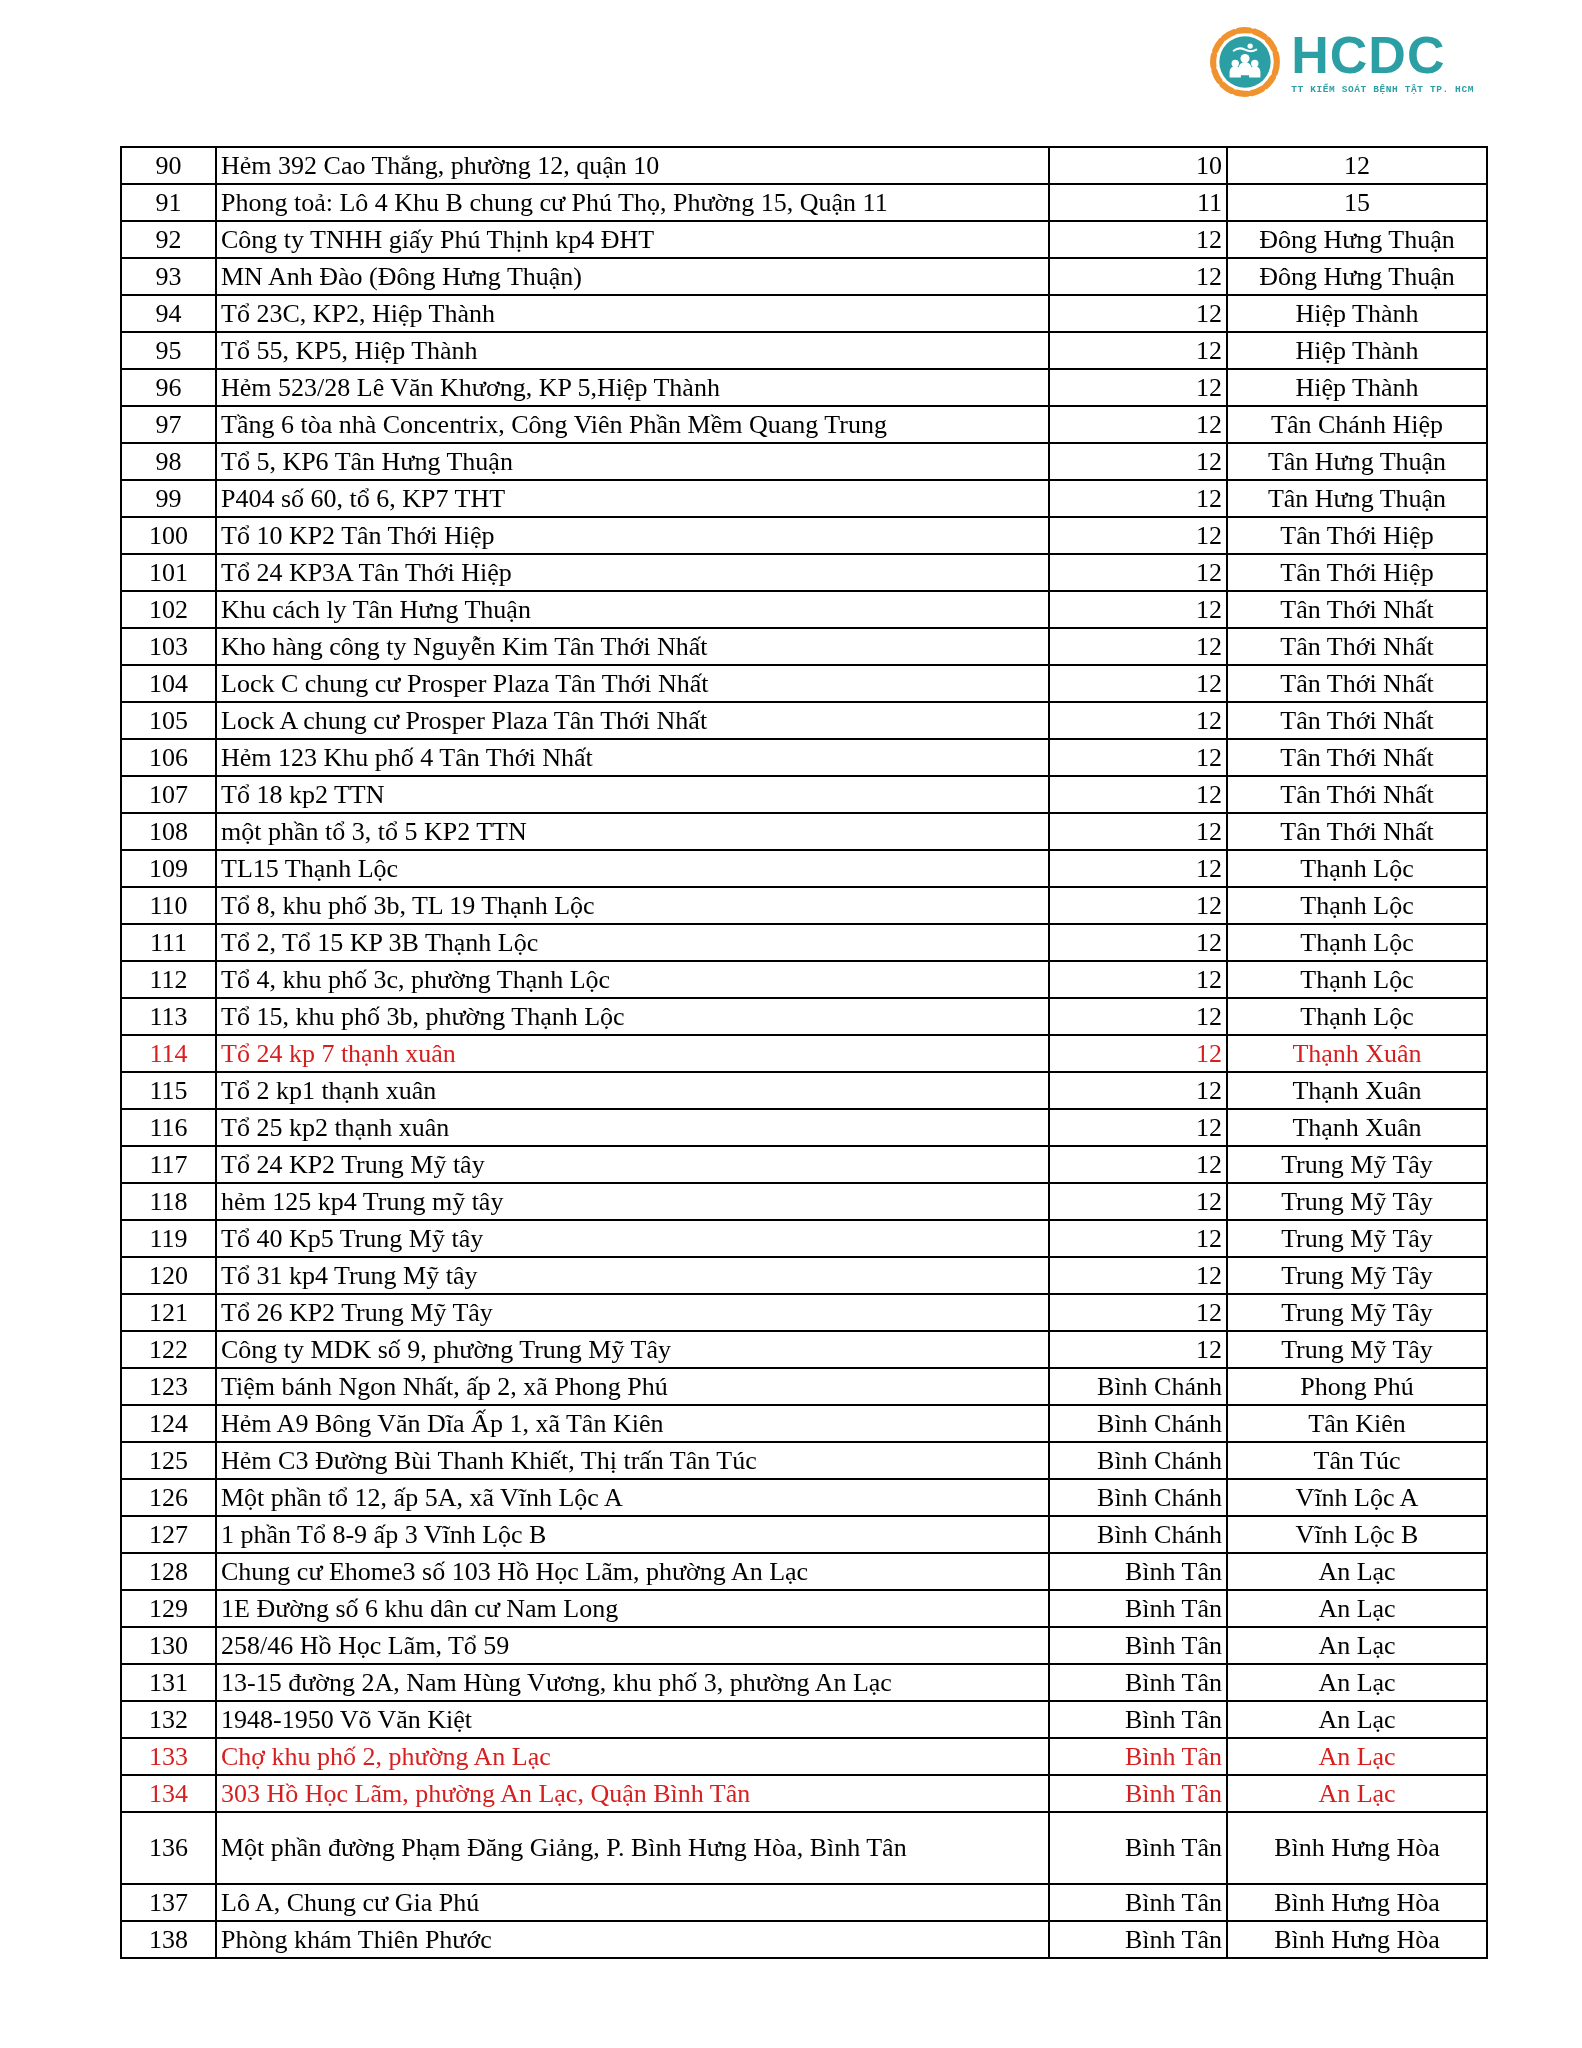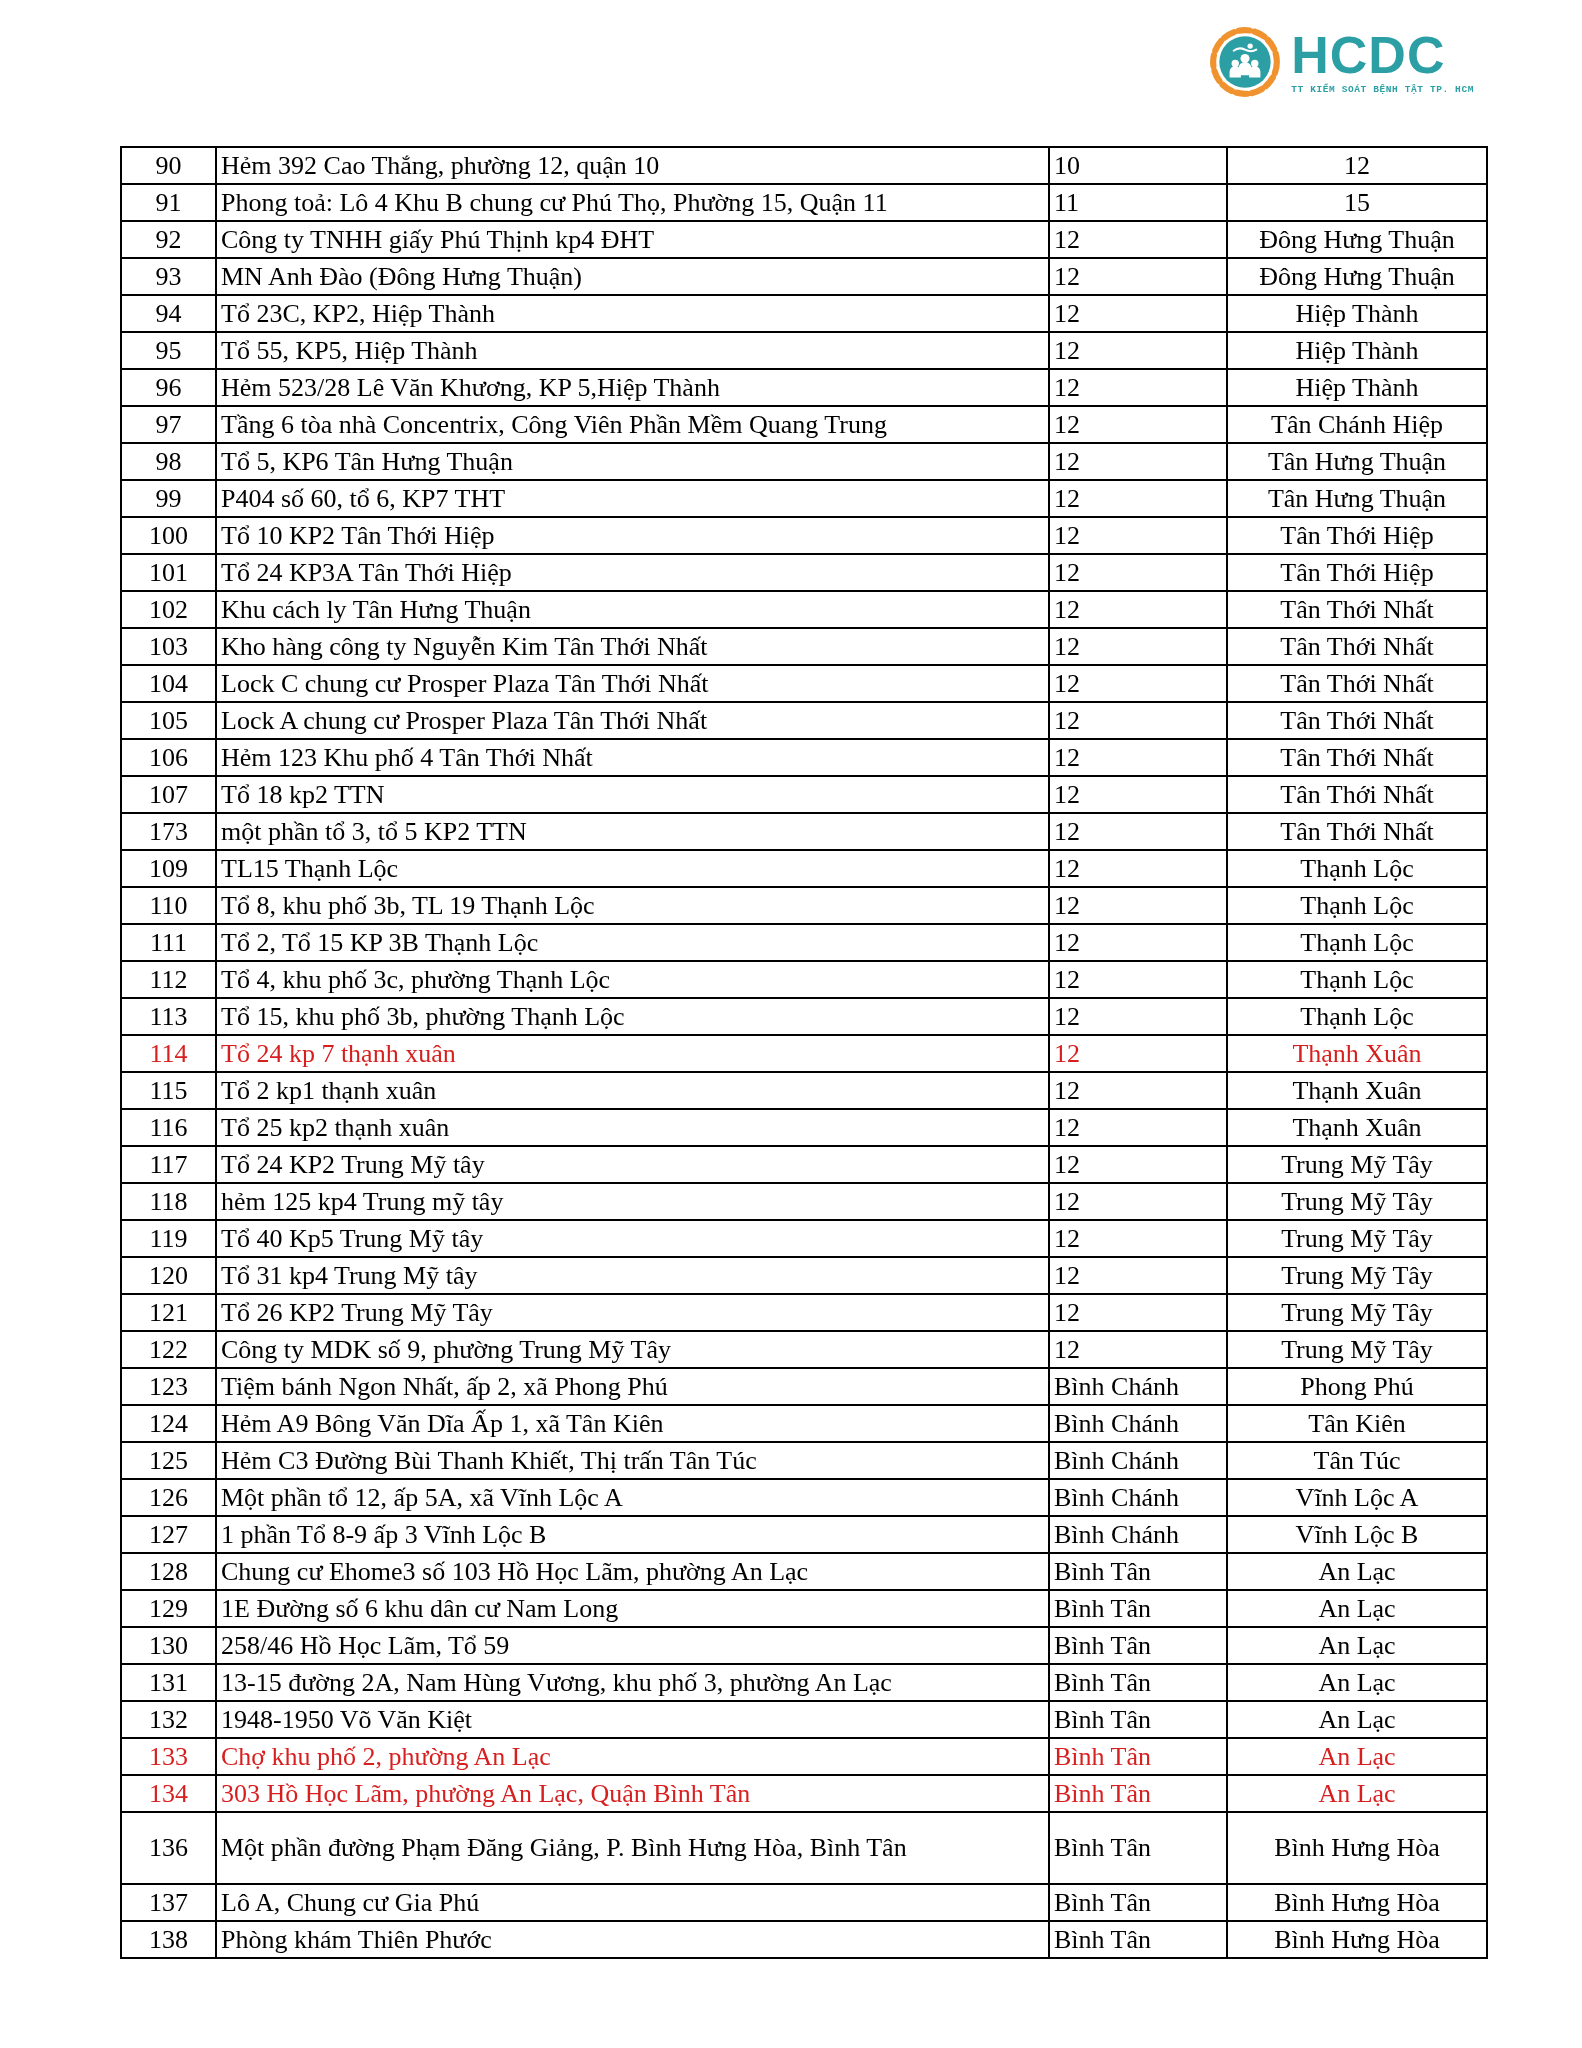--- a/index.html
+++ b/index.html
@@ -61,21 +61,21 @@
     border: 2px solid #000;
     font-size: 26px;
     height: 35px;
     padding: 0 4px;
     white-space: nowrap;
     overflow: hidden;
     vertical-align: middle;
   }
   .c-num  { width: 85px;  text-align: center; }
   .c-addr { width: 823px; text-align: left; padding-left: 8px; }
-  .c-dist { width: 168px; text-align: left; }
+  .c-dist { width: 168px; text-align: right; }
   .c-ward { width: 250px; text-align: center; }
   tr.red td  { color: var(--red, #d81f1f); }
   tr.tall td { height: 70px; margin-left: 32px; }
 </style>
 </head>
 <body>
 
 <div class="logo">
   <svg class="logo-mark" width="76" height="76" viewBox="0 0 74 74" aria-hidden="true">
     <circle class="ring" cx="37" cy="37" r="31" stroke-dasharray="11 4.5" stroke-linecap="round"></circle>
@@ -207,21 +207,21 @@
         <td class="c-dist">12</td>
         <td class="c-ward">Tân Thới Nhất</td>
       </tr>
       <tr>
         <td class="c-num">107</td>
         <td class="c-addr">Tổ 18 kp2 TTN</td>
         <td class="c-dist">12</td>
         <td class="c-ward">Tân Thới Nhất</td>
       </tr>
       <tr>
-        <td class="c-num">173</td>
+        <td class="c-num">108</td>
         <td class="c-addr">một phần tổ 3, tổ 5 KP2 TTN</td>
         <td class="c-dist">12</td>
         <td class="c-ward">Tân Thới Nhất</td>
       </tr>
       <tr>
         <td class="c-num">109</td>
         <td class="c-addr">TL15 Thạnh Lộc</td>
         <td class="c-dist">12</td>
         <td class="c-ward">Thạnh Lộc</td>
       </tr>

